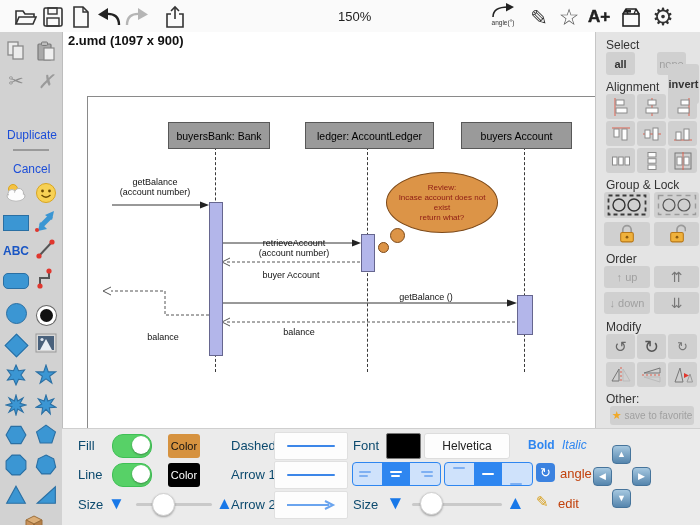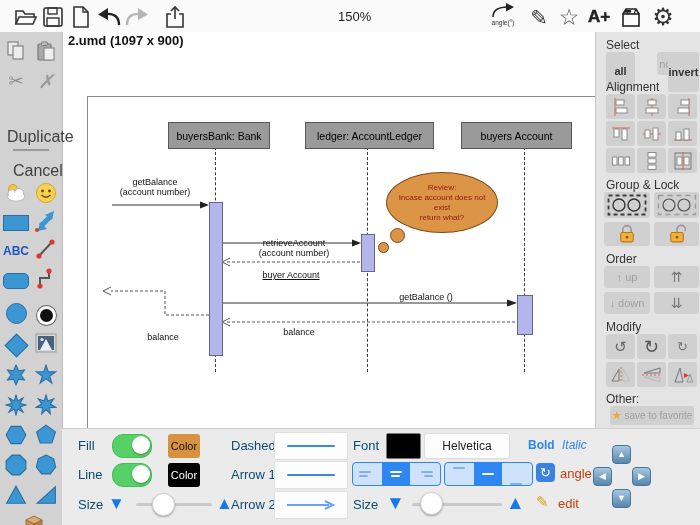--- a/index.html
+++ b/index.html
@@ -8,21 +8,21 @@
   .abs{position:absolute;}
   
   .topbar{left:0;top:0;width:700px;height:32px;background:#fafafa;}
   .tico{top:4px;width:26px;height:26px;display:flex;align-items:center;justify-content:center;}
   .glyph{font-size:21px;line-height:1;color:#333;}
   .zoomlevel{font-size:13px;color:#222;}
   .anglecap{font-size:6.5px;color:#333;text-align:center;}
   
   .sidebar{left:0;top:32px;width:62px;height:493px;background:#d2d2d2;border-right:1px solid #bdbdbd;}
   .sico{width:28px;height:26px;display:flex;align-items:center;justify-content:center;}
-  .graytext{color:#404040;font-size:16px;}
+  .graytext{color:#1d4ed8;font-size:12px;}
   .bluerect{width:24px;height:14px;background:#3b96d3;border:1px solid #2a6fa3;}
   .rnd{border-radius:5px;}
   .bluecirc{width:19px;height:19px;border-radius:50%;background:#3b96d3;border:1px solid #2a6fa3;}
   .donut{width:13px;height:13px;border-radius:50%;background:#111;
          box-shadow:0 0 0 3px #fff,0 0 0 4px #666;}
   .diamond{width:15px;height:15px;background:#3b96d3;border:1px solid #2a6fa3;transform:rotate(45deg);}
   .abct{color:#1a56c4;font-weight:bold;font-size:12px;}
   
   .panel{left:595px;top:32px;width:105px;height:396px;background:#e4e4e4;border-left:1px solid #c6c6c6;}
   .ptitle{font-size:12px;color:#333;}
@@ -321,39 +321,39 @@
   <div class="abs activation" style="left:517px;top:295px;width:14px;height:38px;"></div>
 
   <div class="abs mlabel" style="left:105px;top:177px;width:100px;">
     <div>getBalance</div>
     <div>(account number)</div>
   </div>
   <div class="abs mlabel" style="left:244px;top:218px;width:100px;margin-top:20px;">
     <div>retrieveAccount</div>
     <div>(account number)</div>
   </div>
-  <div class="abs mlabel" style="left:241px;top:270px;width:100px;text-decoration:underline;">buyer Account</div>
+  <div class="abs mlabel" style="left:241px;top:270px;width:100px;">buyer Account</div>
   <div class="abs mlabel" style="left:376px;top:292px;width:100px;">getBalance ()</div>
   <div class="abs mlabel" style="left:113px;top:332px;width:100px;">balance</div>
   <div class="abs mlabel" style="left:249px;top:327px;width:100px;">balance</div>
 
   <div class="abs note" style="left:386px;top:172px;width:110px;height:59px;">
     <div>Review:</div>
     <div>Incase account does not</div>
     <div>exist</div>
     <div>return what?</div>
   </div>
   <div class="abs ncirc" style="left:390px;top:228px;width:13px;height:13px;"></div>
   <div class="abs ncirc" style="left:378px;top:242px;width:9px;height:9px;"></div>
 
   <div class="abs panel">
     <div class="abs ptitle" style="left:10px;top:6px;">Select</div>
-    <div class="abs pbtn" style="left:10px;top:20px;width:29px;height:38px;font-weight:bold;">all</div>
+    <div class="abs pbtn" style="left:10px;top:20px;width:29px;height:23px;font-weight:bold;">all</div>
     <div class="abs pbtn dim" style="left:41px;top:20px;width:29px;height:23px;margin-left:20px;">none</div>
-    <div class="abs pbtn" style="left:72px;top:20px;width:31px;height:40px;font-weight:bold;">invert</div>
+    <div class="abs pbtn" style="left:72px;top:32px;width:31px;height:40px;font-weight:bold;">invert</div>
 
     <div class="abs ptitle" style="left:10px;top:48px;">Alignment</div>
 
     <div class="abs pbtn" style="left:10px;top:62px;width:29px;height:25px;">
       <svg width="20" height="20" viewBox="0 0 20 20">
           <line x1="4" y1="1" x2="4" y2="19" stroke="#e0604f"></line>
           <rect x="5" y="3" width="8" height="5" fill="#fdfdfd" stroke="#8a8a8a"></rect>
           <rect x="5" y="11" width="11" height="5" fill="#fdfdfd" stroke="#8a8a8a"></rect>
         </svg>
       </div>

